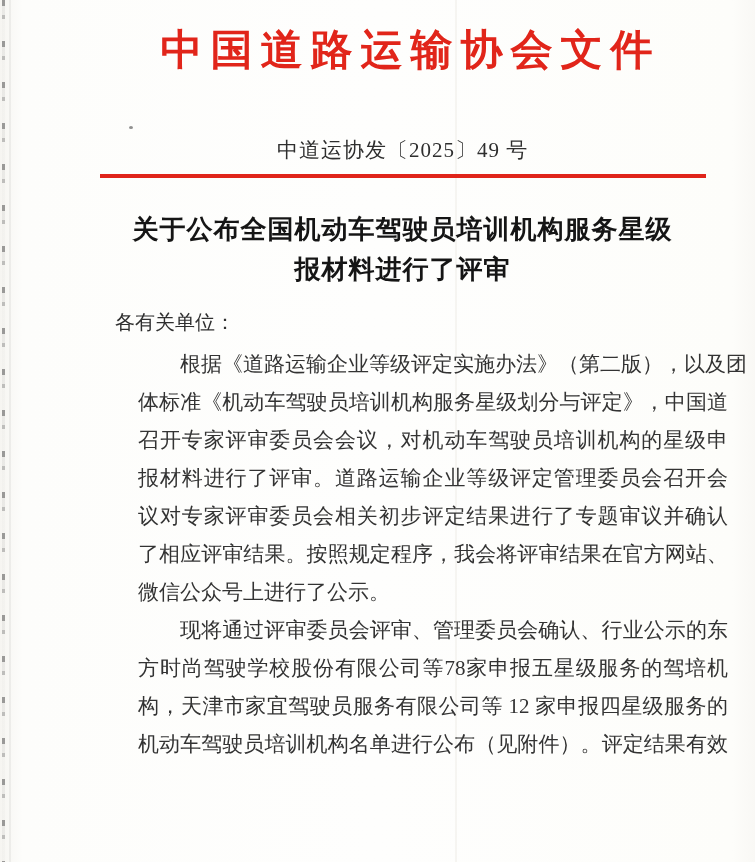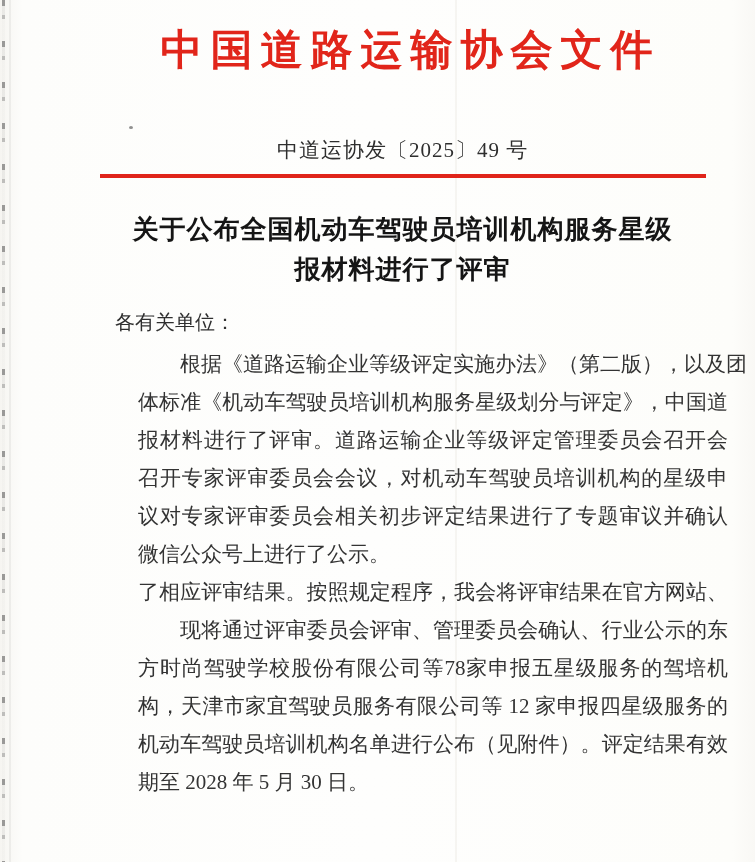--- a/index.html
+++ b/index.html
@@ -148,30 +148,29 @@
     <span>报材料进行了评审</span>
   </h2>
 
   <div class="salutation">各有关单位：</div>
 
   <div class="body-block">
 
     <div>
       <div class="line ind">根据《道路运输企业等级评定实施办法》（第二版），以及团</div>
       <div class="line">体标准《机动车驾驶员培训机构服务星级划分与评定》，中国道</div>
+      <div class="line">召开专家评审委员会会议，对机动车驾驶员培训机构的星级申</div>
       <div class="line">报材料进行了评审。道路运输企业等级评定管理委员会召开会</div>
-      <div class="line">召开专家评审委员会会议，对机动车驾驶员培训机构的星级申</div>
       <div class="line">议对专家评审委员会相关初步评定结果进行了专题审议并确认</div>
+      <div class="line">了相应评审结果。按照规定程序，我会将评审结果在官方网站、</div>
       <div class="line last">微信公众号上进行了公示。</div>
-      <div class="line">了相应评审结果。按照规定程序，我会将评审结果在官方网站、</div>
     </div>
 
     <div>
       <div class="line ind">现将通过评审委员会评审、管理委员会确认、行业公示的东</div>
       <div class="line">方时尚驾驶学校股份有限公司等78家申报五星级服务的驾培机</div>
       <div class="line">构，天津市家宜驾驶员服务有限公司等 12 家申报四星级服务的</div>
       <div class="line">机动车驾驶员培训机构名单进行公布（见附件）。评定结果有效</div>
-      <div class="line last">期至 2028 年 5 月 30 日。</div>
     </div>
 
   </div>
 
 </div>
 
 </body></html>

